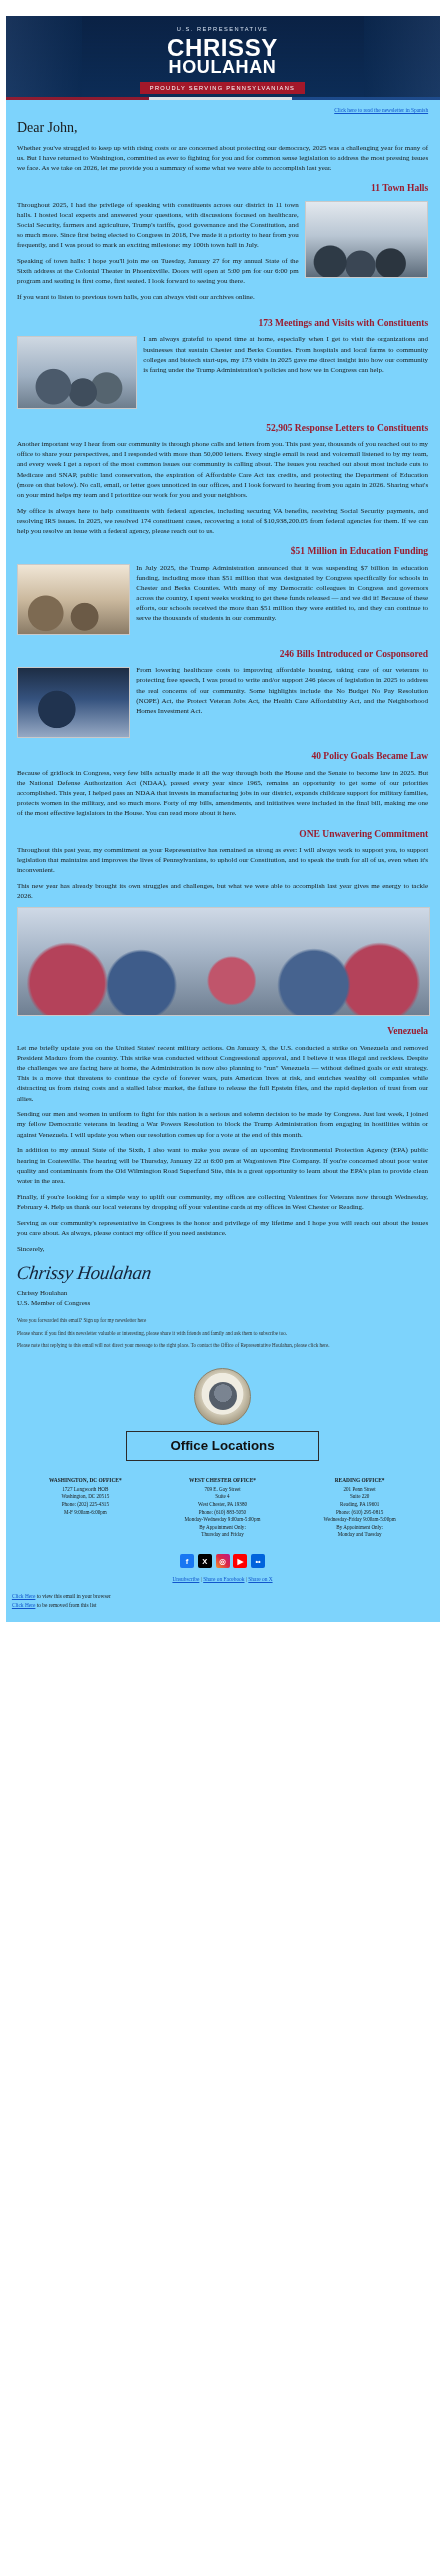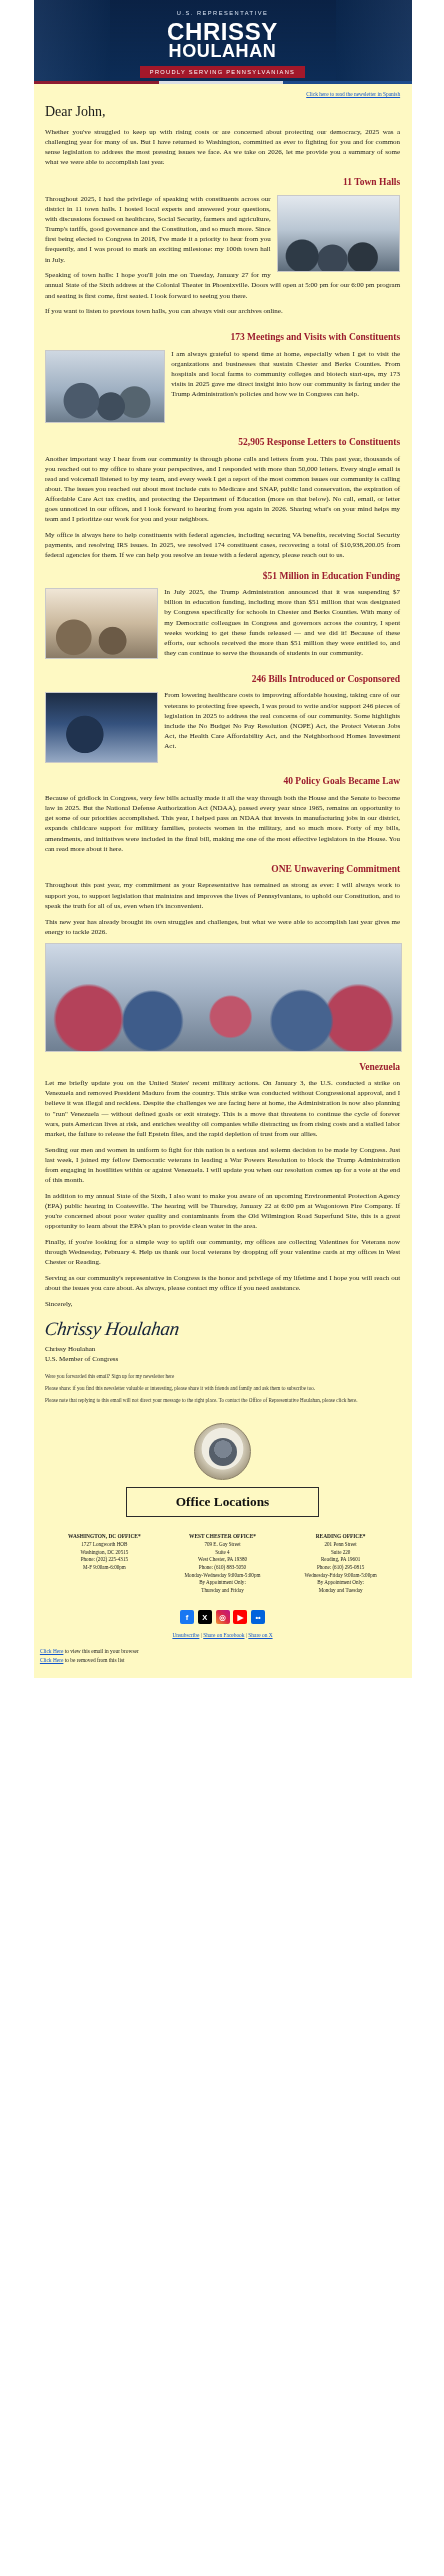--- a/index.html
+++ b/index.html
@@ -8,23 +8,23 @@
     background: #ffffff;
   }
   body {
     width: 445px;
     font-family: "Liberation Serif", serif;
     color: #1a1a1a;
     font-size: 7px;
     line-height: 1.45;
   }
   .page {
-    width: 378px;
-    margin: 0 auto;
-    background: #fef9c3;
+    width: 434px;
+    margin: 16px auto;
+    background: #7dd3fc;
     position: relative;
   }
   
   .banner {
     position: relative;
     background: #0b2a52;
     background-image:
       linear-gradient(180deg, rgba(10,32,66,0.92), rgba(12,44,86,0.92)),
       repeating-linear-gradient(180deg, #12386b 0px, #12386b 1.9px, #0e2f5c 1.9px, #0e2f5c 3.8px);
     padding: 9px 0 6.4px 0;
@@ -198,21 +198,21 @@
     border-radius: 50%;
     background: radial-gradient(circle at 50% 40%, #5d6a7d 0 40%, #2f3b4c 41% 100%);
     opacity: .8;
   }
   .office-title-box {
     width: 191px;
     margin: 6.4px auto 7.6px auto;
     border: 1.3px solid #2b2b2b;
     padding: 4.4px 0;
     text-align: center;
-    font-family: Liberation Serif, serif;
+    font-family: Liberation Sans, sans-serif;
     font-size: 13.3px;
     font-weight: bold;
     color: #111;
   }
   .offices {
     display: flex;
     justify-content: space-between;
     padding: 3.8px 15.3px 9px 15.3px;
     font-size: 5.1px;
     line-height: 1.5;

